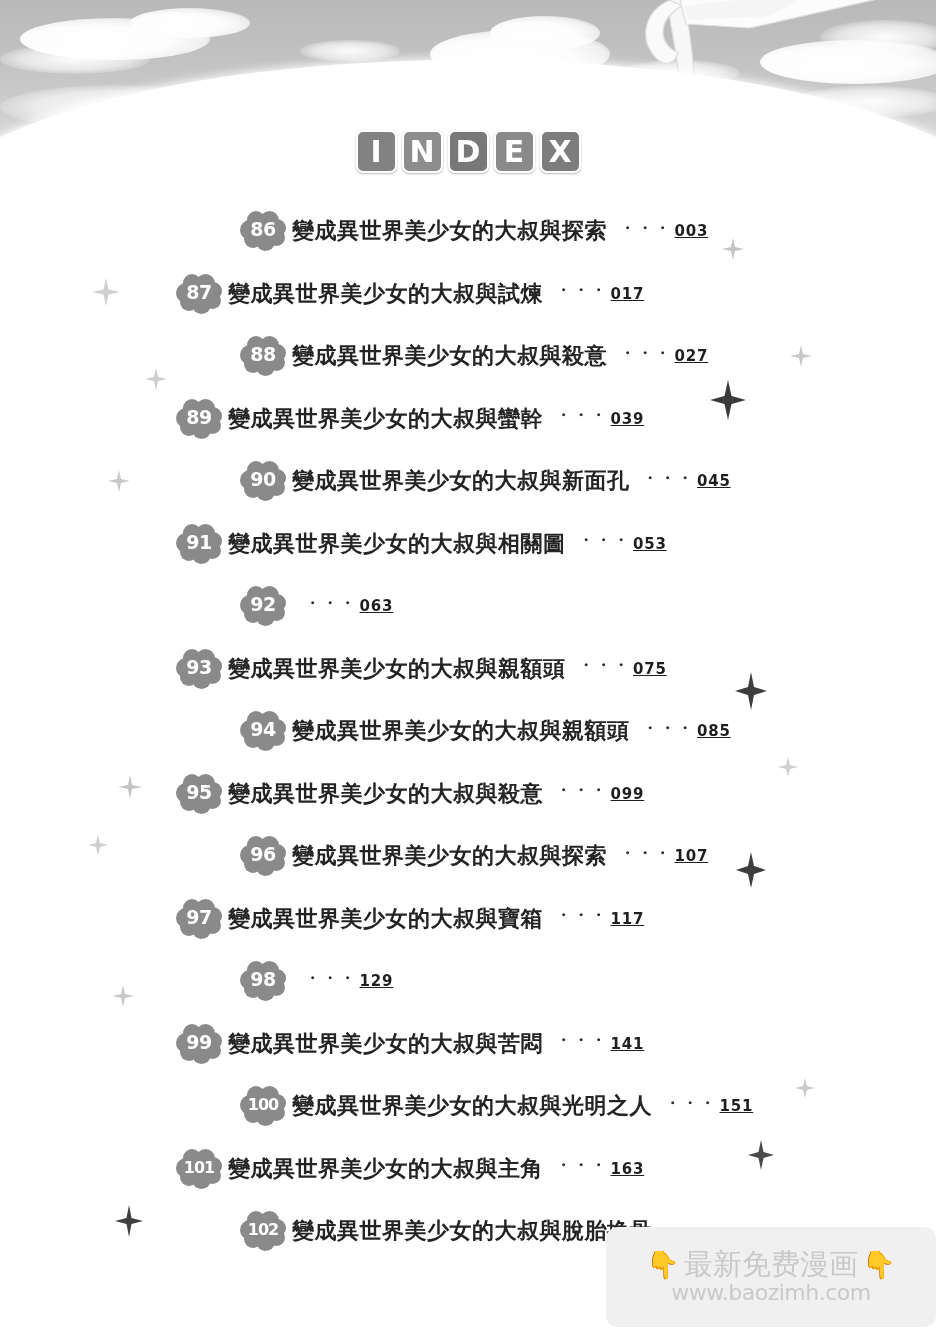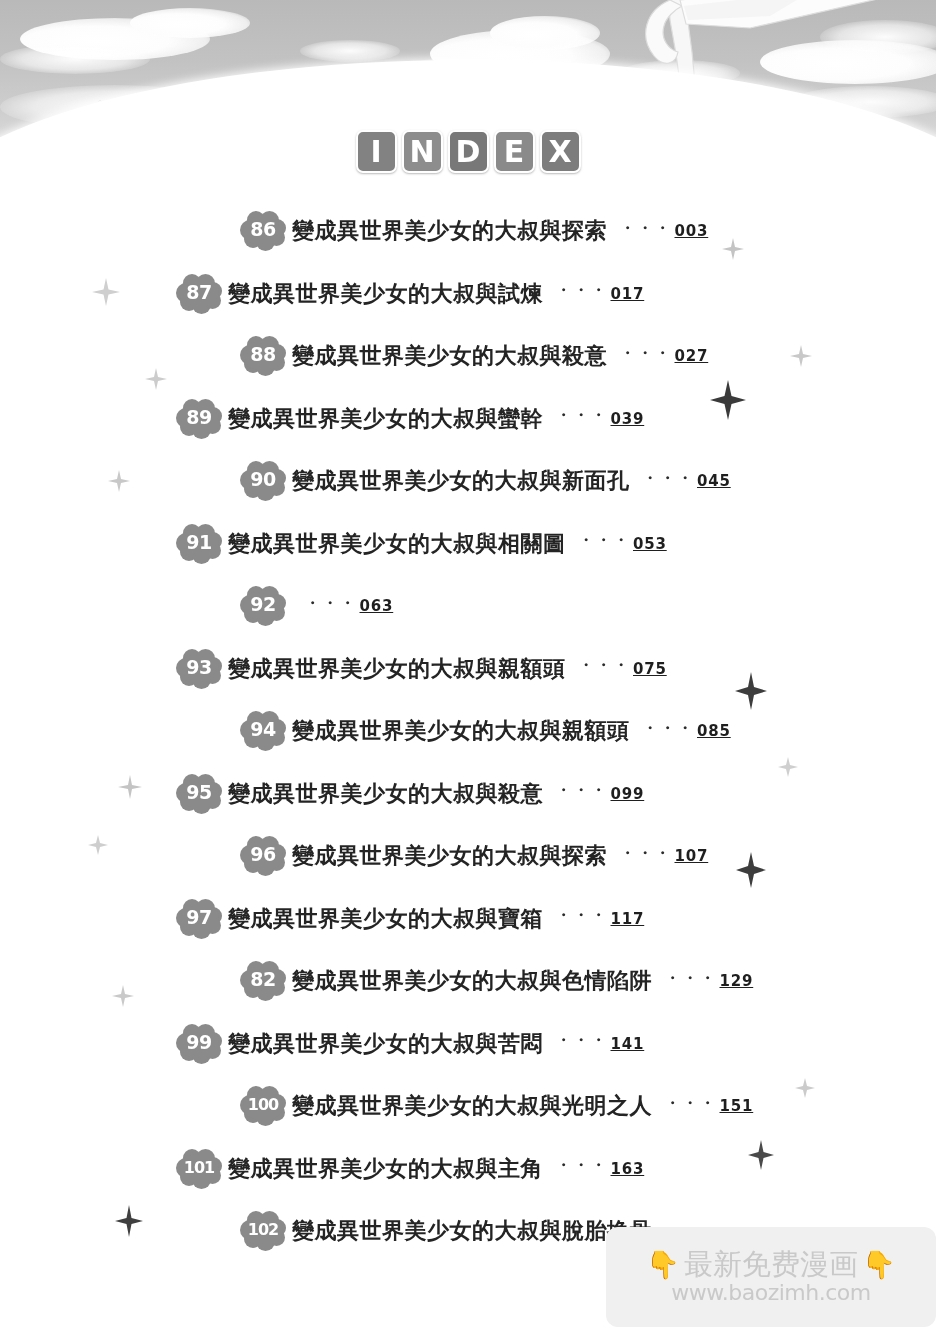--- a/index.html
+++ b/index.html
@@ -568,23 +568,22 @@
     <div class="toc-row indent-b">
       <div class="chapter-badge">
         <div class="puff p1"></div>
         <div class="puff p2"></div>
         <div class="puff p3"></div>
         <div class="puff p4"></div>
         <div class="puff p5"></div>
         <div class="puff p6"></div>
         <div class="puff p7"></div>
         <div class="body"></div>
-        <div class="num">82</div>
-      </div>
-      <span class="chapter-title">變成異世界美少女的大叔與色情陷阱</span>
+        <div class="num">98</div>
+      </div>
       <span class="dots">・・・</span>
       <span class="page-num">129</span>
     </div>
     <div class="toc-row indent-a">
       <div class="chapter-badge">
         <div class="puff p1"></div>
         <div class="puff p2"></div>
         <div class="puff p3"></div>
         <div class="puff p4"></div>
         <div class="puff p5"></div>

